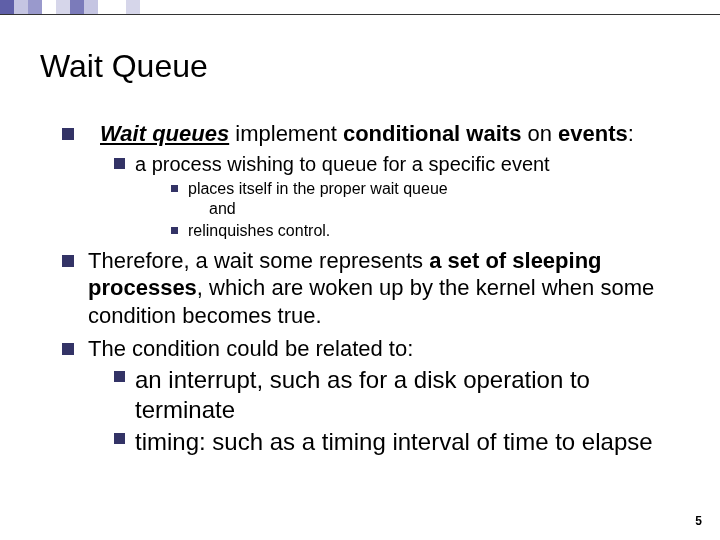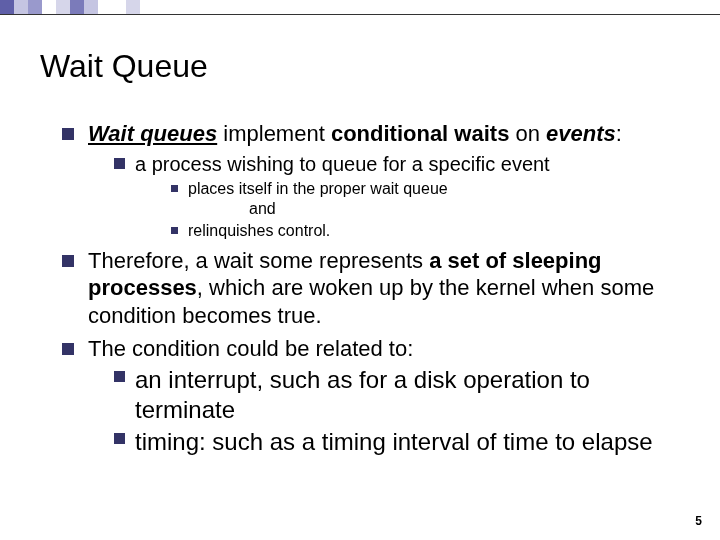--- a/index.html
+++ b/index.html
@@ -92,41 +92,41 @@
   .lvl3 .bullet {
     width: 7px;
     height: 7px;
     background: #333366;
     margin-top: 6px;
     margin-right: 10px;
     flex-shrink: 0;
   }
   .lvl3 .txt { flex: 1; }
   .lvl3b {
-    margin-left: 114px;
+    margin-left: 74px;
     font-size: 16px;
   }
   .lvl2b {
     display: flex;
     margin-left: 26px;
     margin-top: 2px;
     font-size: 24px;
     justify-content: flex-end;
   }
   .lvl2b .bullet {
     width: 11px;
     height: 11px;
     border: 1.5px solid #333366;
     margin-top: 6px;
     margin-right: 10px;
     flex-shrink: 0;
     box-sizing: border-box;
   }
   .lvl2b .txt { flex: 1; }
-  .u { text-decoration: underline; }
+  .u { text-decoration: underline; margin-left: 12px; }
   .pagenum {
     position: absolute;
     bottom: 12px;
     right: 18px;
     font-size: 12px;
     font-weight: bold;
   }
 </style>
 </head>
 <body>
@@ -145,21 +145,21 @@
 </div>
 <div class="line"></div>
 
 <div class="title">Wait Queue</div>
 
 <div class="content">
 
   <div class="lvl1">
     <div class="bullet"></div>
     <div class="txt">
-      <span class="u" style="font-style:italic;font-weight:bold">Wait queues</span><span> implement </span><span style="font-weight:bold">conditional waits</span><span> on </span><span style="font-style:italic;font-weight:bold">events</span><span>:</span>
+      <span class="u" style="font-style:italic;font-weight:bold">Wait queues</span><span> implement </span><span style="font-weight:bold">conditional waits</span><span> on </span><span style="font-weight:bold">events</span><span>:</span>
 
       <div class="lvl2">
         <div class="bullet"></div>
         <div class="txt">
           <span>a process wishing to queue for a specific event</span>
           <div class="lvl3">
             <div class="bullet"></div>
             <div class="txt">places itself in the proper wait queue</div>
           </div>
           <div class="lvl3b">and</div>

